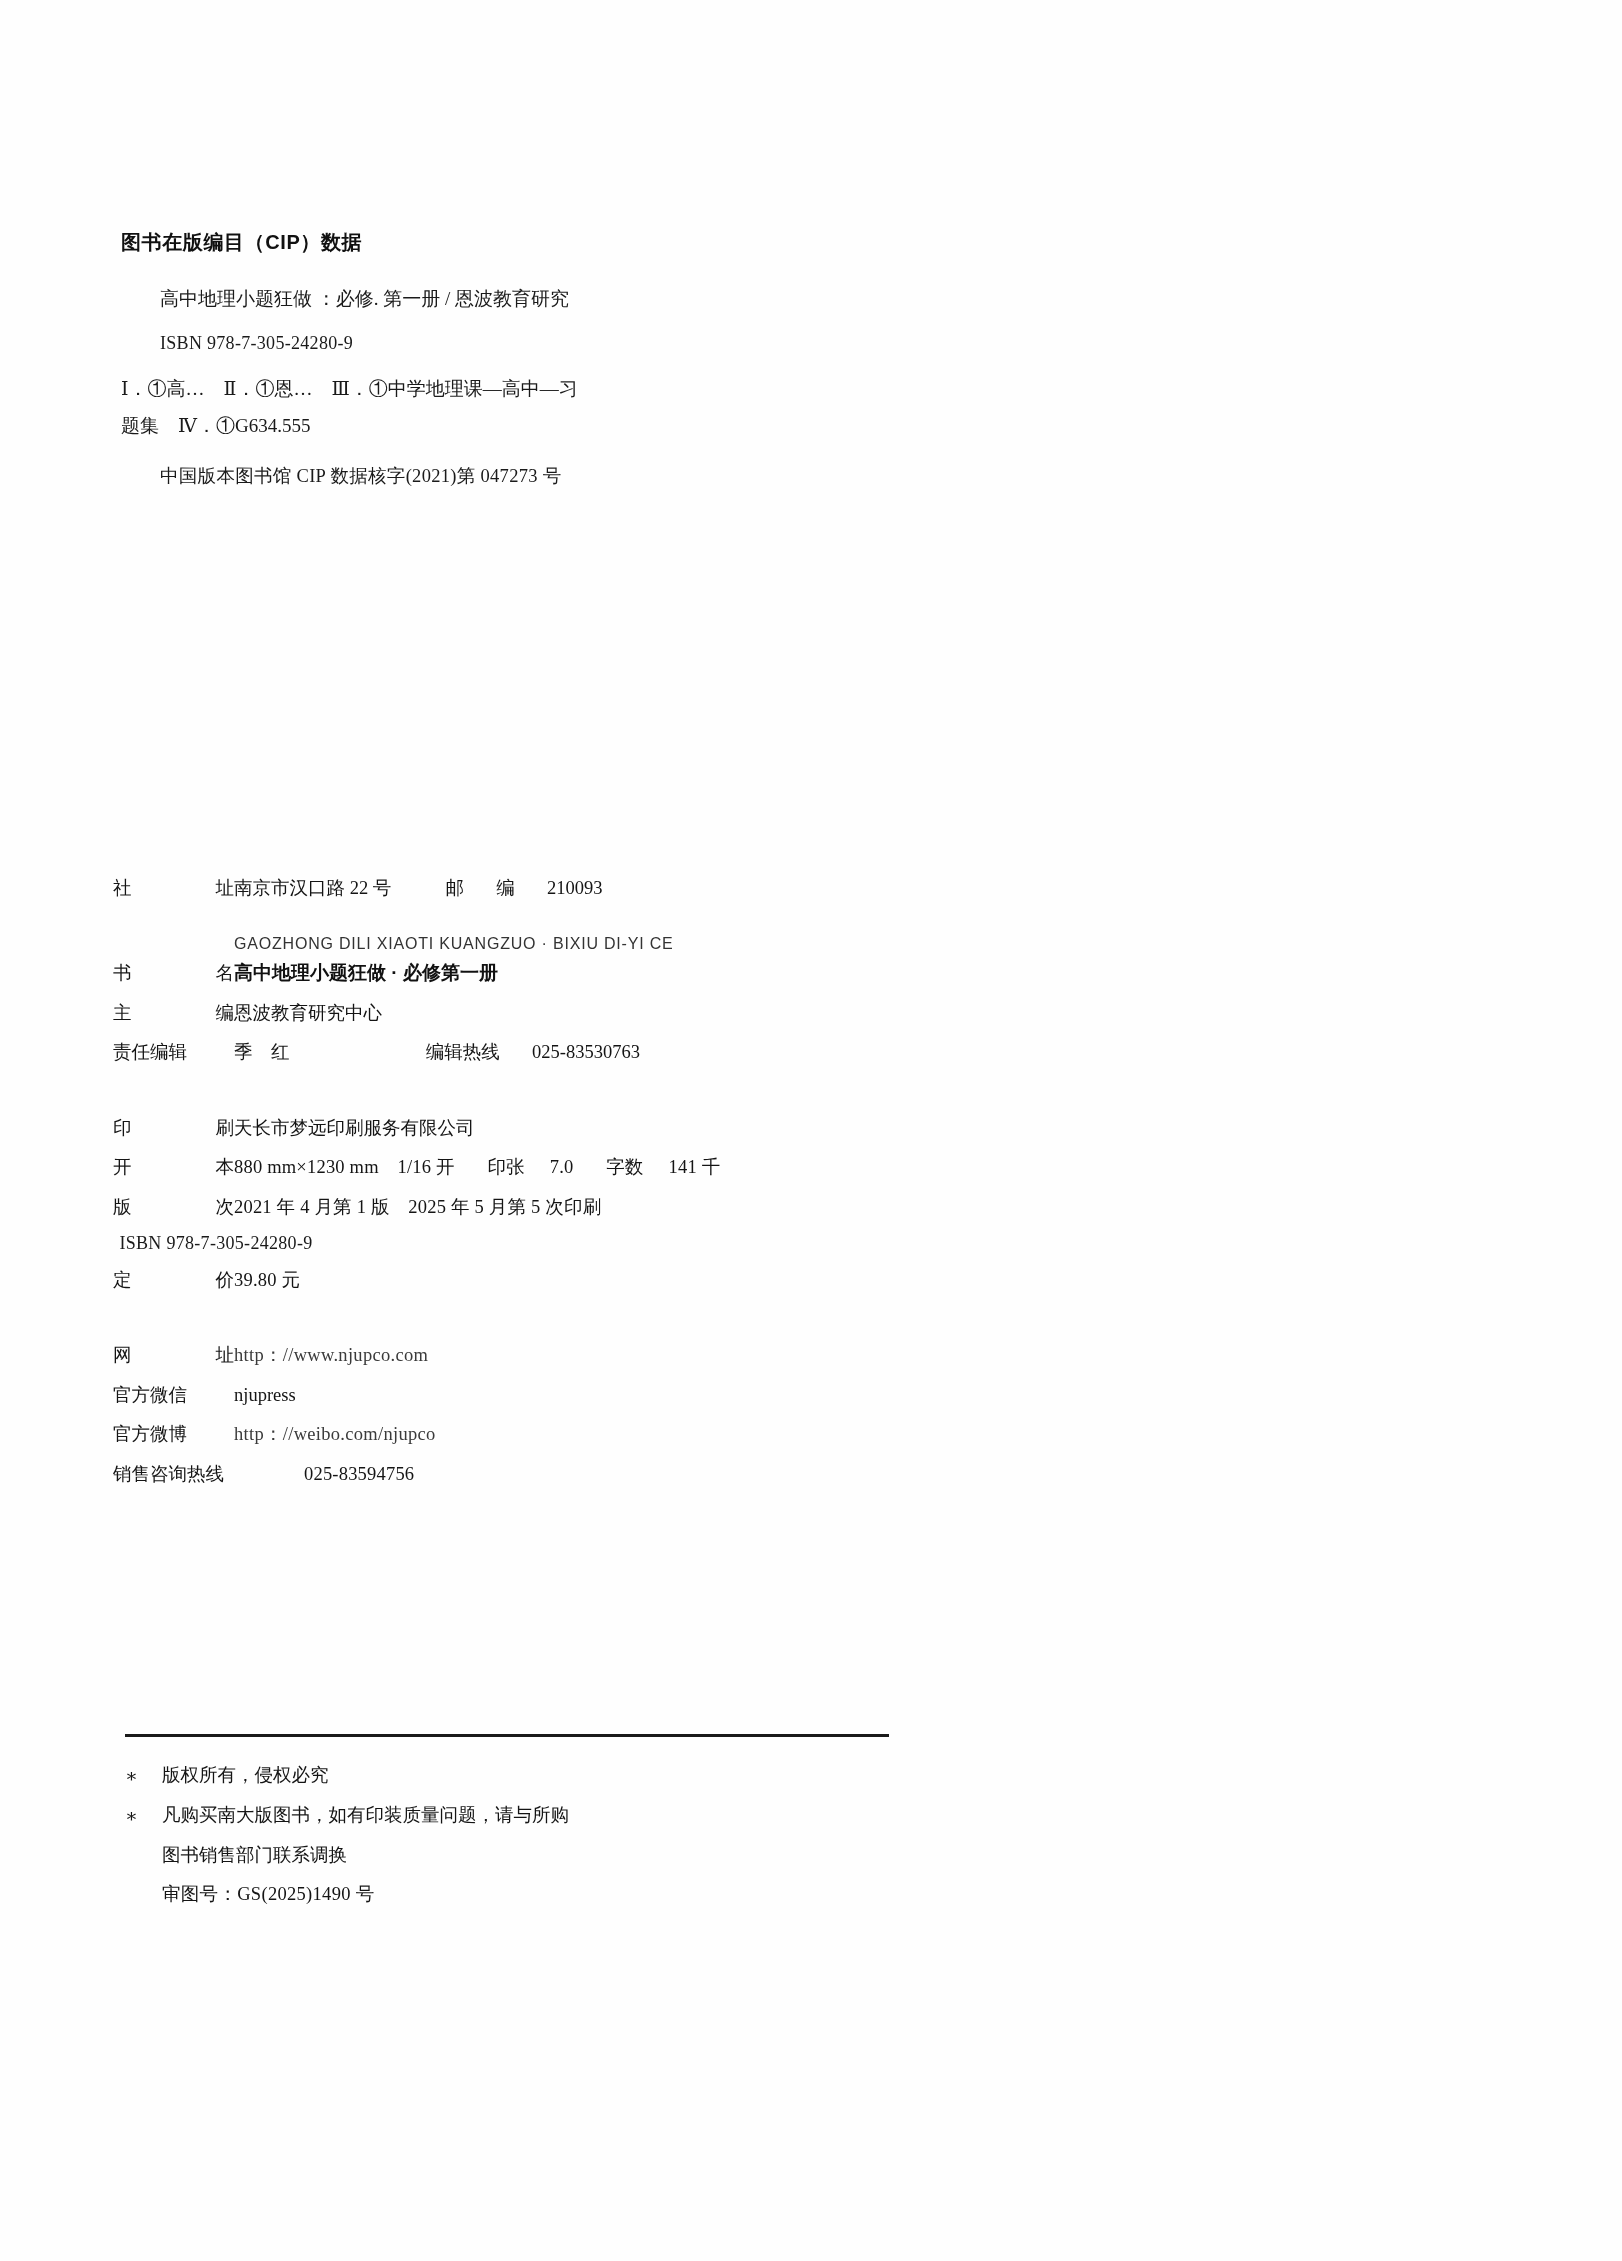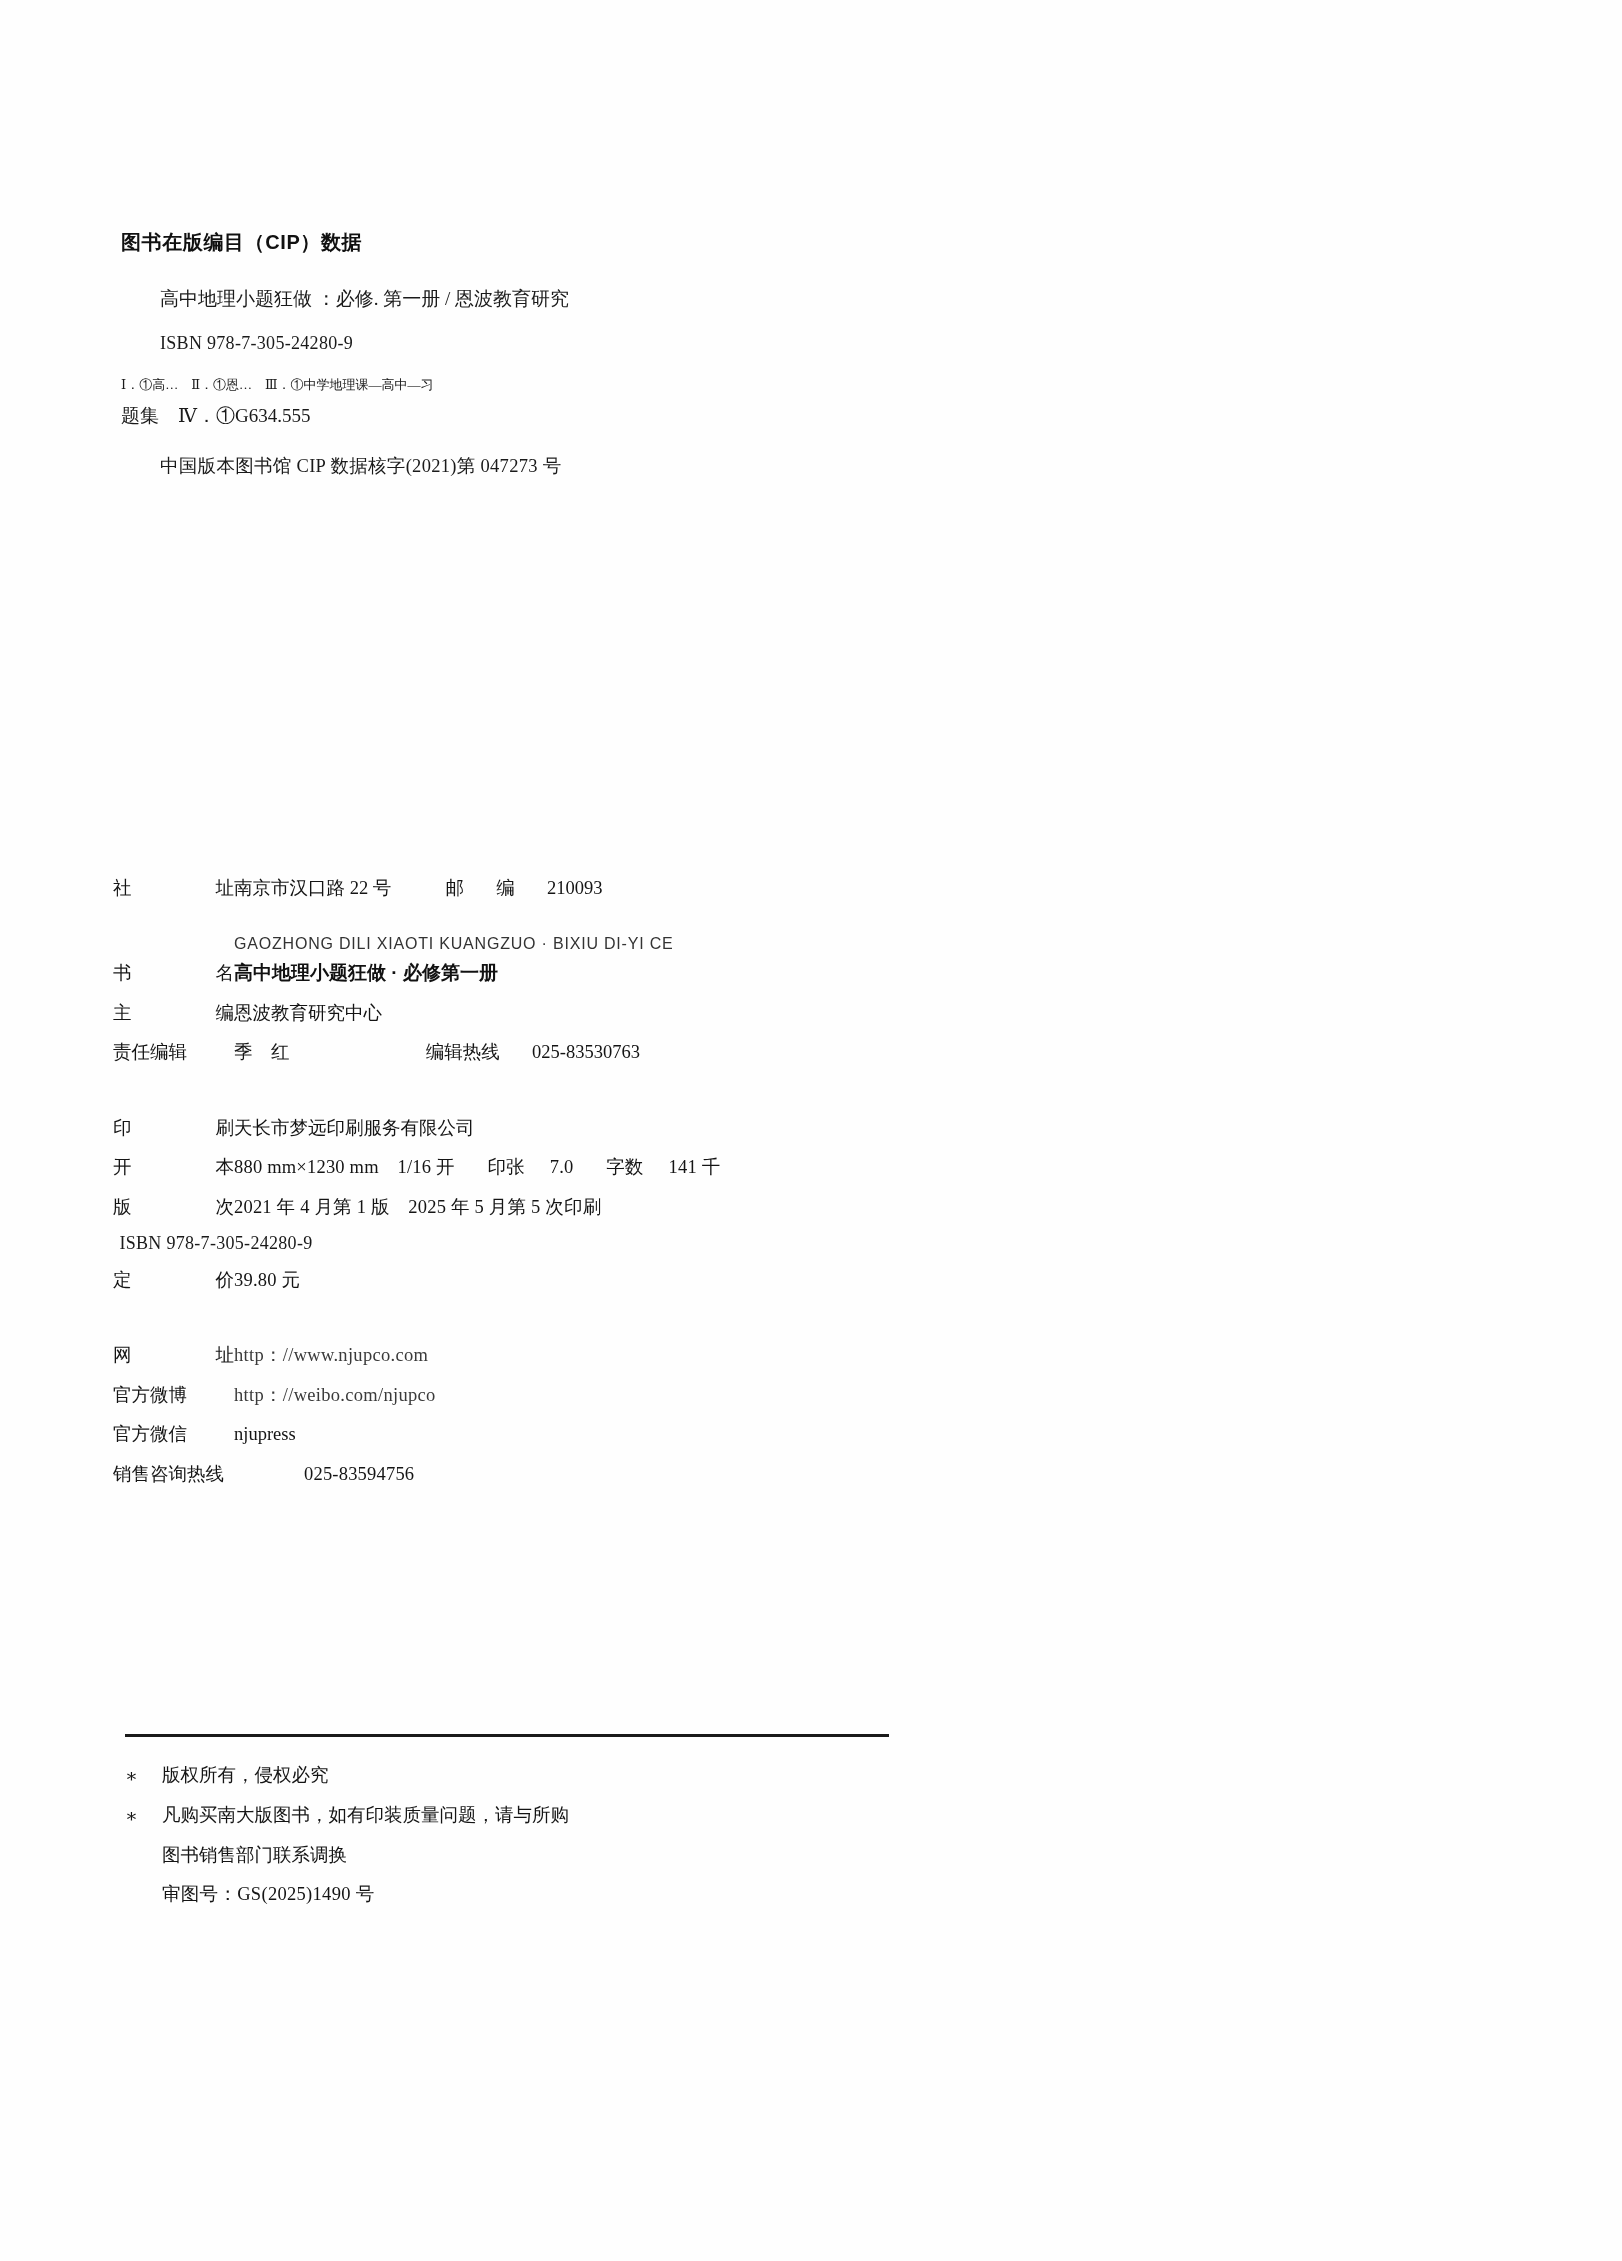--- a/index.html
+++ b/index.html
@@ -49,21 +49,21 @@
     width: 39px;
   }
   .cip-isbn {
     font-size: 18px;
     line-height: 1.5;
     margin: 0 0 16.5px 0;
     padding-left: 39px;
     letter-spacing: 0.3px;
   }
   .cip-class {
-    font-size: 13px;
+    font-size: 19px;
     line-height: 1.62;
     margin: 0 0 6.4px 0;
   }
   .cip-nobreak {
     font-size: 19px;
     line-height: 1.62;
     margin: 0 0 20.4px 0;
   }
   .cip-core {
     font-size: 18.5px;
@@ -322,28 +322,28 @@
     <div class="gap-big"></div>
 
     <div class="row web-row">
       <div class="lbl">
         <span>网</span>
         <span>址</span>
       </div>
       <div class="val">http：//www.njupco.com</div>
     </div>
 
+    <div class="row">
+      <div class="lbl solid">官方微信</div>
+      <div class="val">njupress</div>
+    </div>
+
     <div class="row web-row">
       <div class="lbl solid">官方微博</div>
       <div class="val">http：//weibo.com/njupco</div>
-    </div>
-
-    <div class="row">
-      <div class="lbl solid">官方微信</div>
-      <div class="val">njupress</div>
     </div>
 
     <div class="row">
       <div class="lbl solid" style="width:191px;flex:0 0 191px">销售咨询热线</div>
       <div class="val serif-num">025-83594756</div>
     </div>
 
   </div>
 
   <div class="divider"></div>

